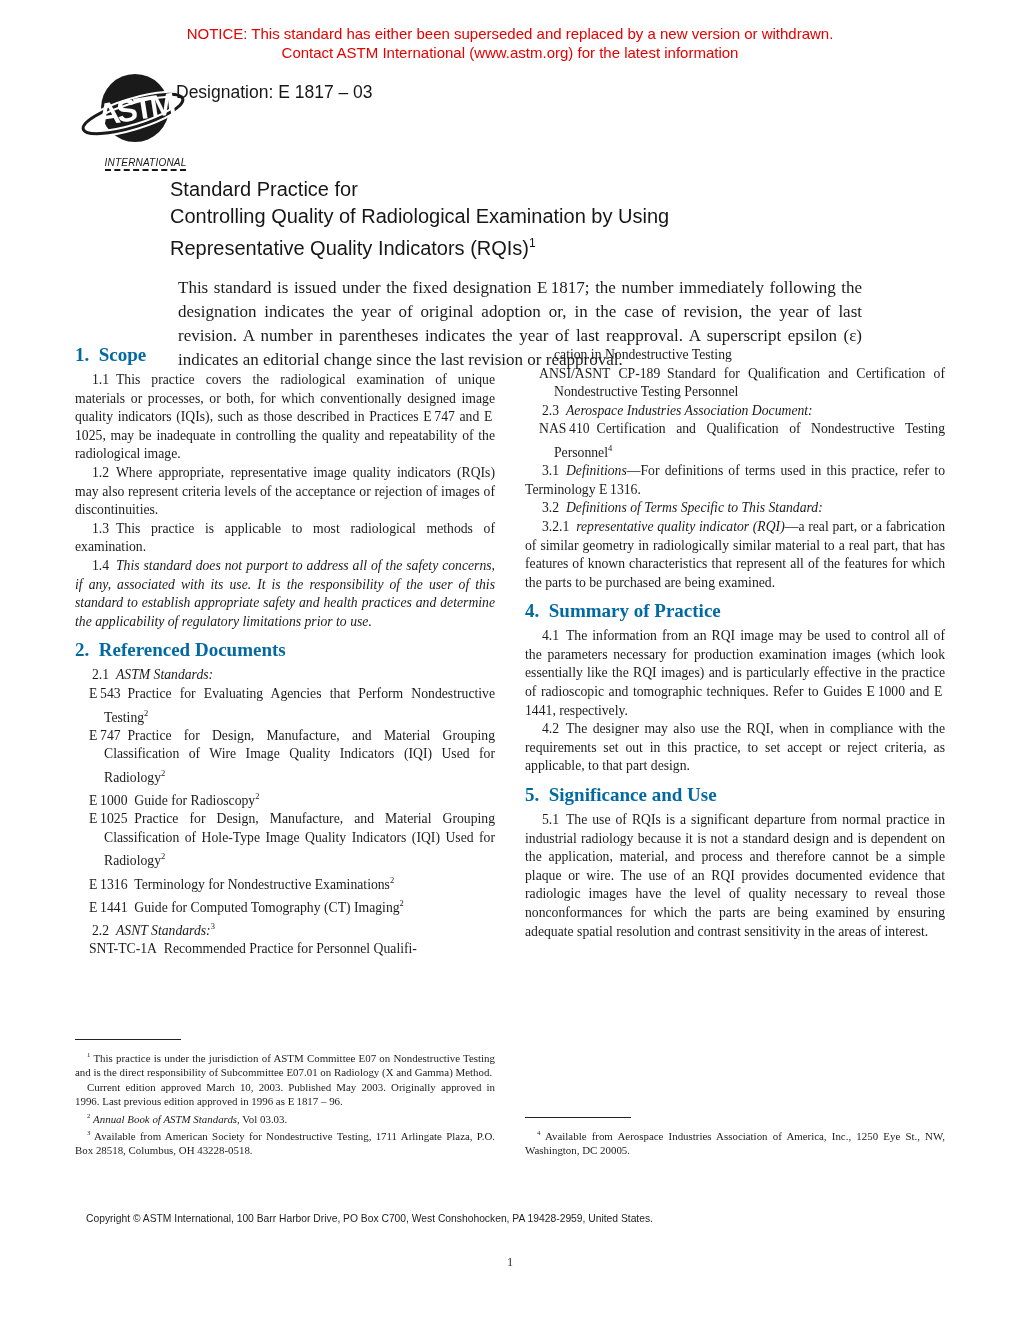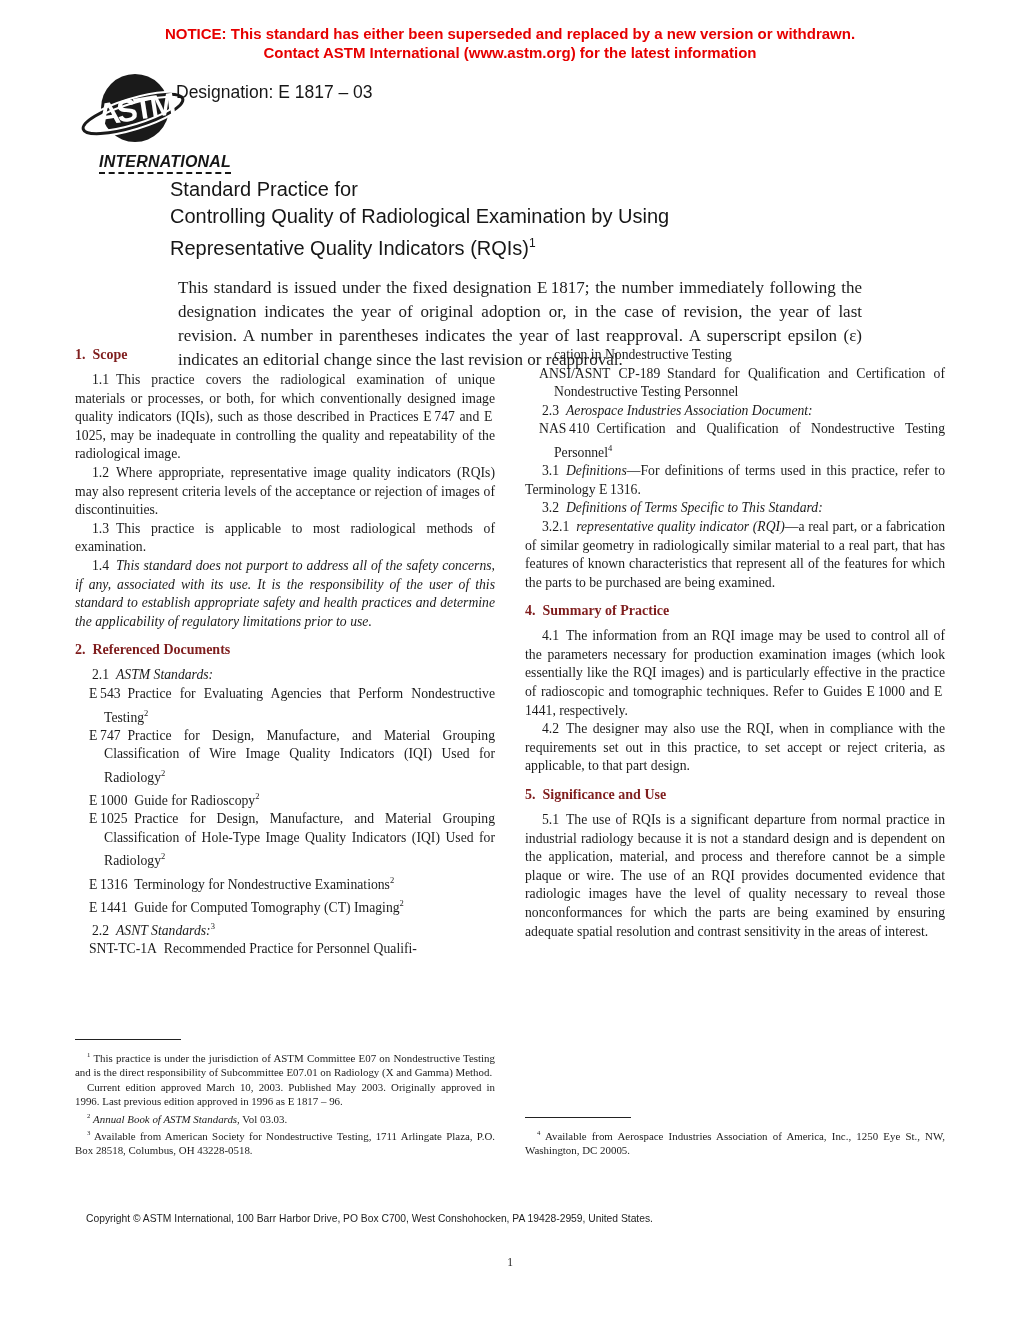--- a/index.html
+++ b/index.html
@@ -1,46 +1,46 @@
 <!DOCTYPE html>
 <html style="--notice-red: #e60000;"><head>
 <meta charset="utf-8">
 <style>
   html,body{margin:0;padding:0;background:#ffffff;}
   .page{position:relative;width:1020px;height:1320px;background:#ffffff;
         font-family:"Liberation Serif",serif;color:#1b1b1b;overflow:hidden;}
 
   .notice{position:absolute;top:24px;left:0;width:100%;text-align:center;
-          font-family:"Liberation Sans",sans-serif;font-weight:bold;
+          font-family:"Liberation Sans",sans-serif;font-weight:normal;
           font-size:15px;line-height:19px;color:var(--notice-red,#e60000);}
 
   .logo{position:absolute;left:74px;top:72px;width:118px;text-align:center;}
   .logo .intl{margin-top:1px;display:inline-block;
-          font-family:"Liberation Sans",sans-serif;font-style:italic;font-weight:bold;
-          font-size:16px;letter-spacing:.2px;color:#161616;
+          font-family:"Liberation Sans",sans-serif;font-style:italic;font-weight:normal;
+          font-size:10px;letter-spacing:.2px;color:#161616;
           border-bottom:2px dashed #161616;padding-bottom:1px;margin-left:25px;}
 
   .designation{position:absolute;left:176px;top:82px;
           font-family:"Liberation Sans",sans-serif;font-weight:normal;
           font-size:17.5px;color:#161616;}
 
   .title-block{position:absolute;left:170px;top:176px;
           font-family:"Liberation Sans",sans-serif;font-weight:normal;
           font-size:20px;line-height:27px;color:#161616;}
   .title-block sup{font-size:12px;}
 
   .issued{position:absolute;left:170px;top:268px;width:684px;margin:8px;
           font-size:17px;line-height:24px;text-align:justify;}
 
   .columns{position:absolute;left:75px;top:346px;width:870px;display:flex;gap:30px;}
   .col{width:420px;height:812px;display:flex;flex-direction:column;
        font-size:13.7px;line-height:18.6px;text-align:justify;}
   .col p{margin:0;text-indent:17px;}
-  .col h3{margin:10px 0 7px;font-size:14px;line-height:18px;text-indent:0;
-          font-family:"Liberation Serif",serif;color:#7f1d1d;}
+  .col h3{margin:10px 0 7px;font-size:19px;line-height:18px;text-indent:0;
+          font-family:"Liberation Serif",serif;color:#0369a1;}
   .col h3:first-child{margin-top:0;}
   .col p.ref{padding-left:29px;text-indent:-15px;}
   .col p.cont{padding-left:29px;text-indent:0;}
   sup{font-size:.62em;}
 
   .footnotes{margin-top:auto;font-size:10.9px;line-height:14.6px;text-align:justify;}
   .footnotes p{margin:0;text-indent:12px;}
   .fn-rule{width:106px;border-top:1.2px solid #222;margin-bottom:8px;}
 
   .copyright{position:absolute;left:86px;top:1213px;width:870px;margin:0;

